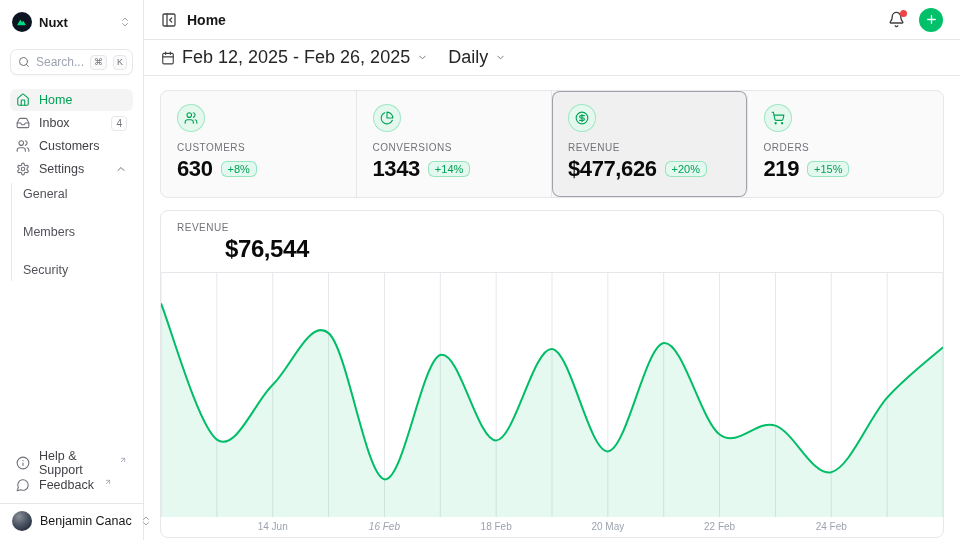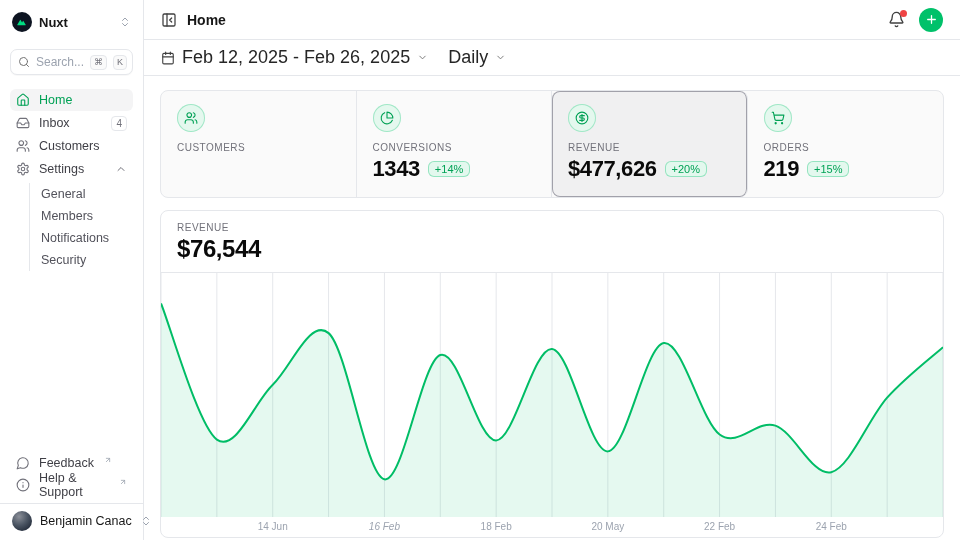--- a/index.html
+++ b/index.html
@@ -59,24 +59,24 @@
   .nav-item.active { background: #f4f4f5; color: #00a155; font-weight: 500; }
   .nav-item.active .icon { color: #00a155; }
   .badge-count {
     margin-left: auto; font-size: 10px; color: #71717a;
     border: 1px solid #e5e7eb; border-radius: 4px;
     padding: 0 4px; line-height: 13px; background: #fff;
   }
   .trail-chevron { margin-left: auto; color: #71717a; display: flex; }
 
   .subnav {
-    margin-left: 19px; margin-top: 2px;
+    margin-left: 1px; margin-top: 2px;
     border-left: 1px solid #e5e7eb;
     padding-left: 11px;
-    display: flex; flex-direction: column; gap: 0;
+    display: flex; flex-direction: column; gap: 16px;
   }
   .subnav-item {
     height: 22px; display: flex; align-items: center;
     font-size: 12.5px; color: #52525b; cursor: pointer;
   }
 
   .sidebar-footer { margin-top: auto; }
   .footer-link {
     display: flex; align-items: flex-start; gap: 9px;
     height: 22px; padding: 2px 6px 0; font-size: 12.5px; color: #3f3f46;
@@ -170,21 +170,21 @@
     border-radius: 6px; padding: 2px 7px;
   }
 
   .chart-card {
     margin-top: 12px;
     border: 1px solid #e5e7eb; border-radius: 8px;
     background: #fff; height: 328px;
     display: flex; flex-direction: column; overflow: hidden;
   }
   .chart-header { padding: 11px 16px 9px; border-bottom: 1px solid #e5e7eb; flex: 0 0 auto; }
-  .chart-value { font-size: 24px; font-weight: 700; letter-spacing: -0.4px; color: #0a0a0a; margin-top: 2px; }
+  .chart-value { font-size: 24px; font-weight: 700; letter-spacing: -0.4px; color: #0a0a0a; margin-top: 2px; margin-left: 48px; }
   .chart-plot { position: relative; flex: 1; min-height: 0; }
   .chart-plot svg { position: absolute; inset: 0; width: 100%; height: 100%; }
   .chart-xaxis { position: relative; height: 20px; flex: 0 0 20px; }
   .xtick {
     position: absolute; top: 4px; transform: translateX(-50%);
     font-size: 10px; color: #9ca3af; white-space: nowrap;
   }
 </style>
 </head>
 <body>
@@ -265,49 +265,48 @@
         <span class="trail-chevron">
           <svg width="12" height="12" viewBox="0 0 24 24" fill="none" stroke="currentColor" stroke-width="2" stroke-linecap="round" stroke-linejoin="round">
               <path d="m18 15-6-6-6 6"></path>
             </svg>
         </span>
       </div>
 
       <div class="subnav">
         <div class="subnav-item">General</div>
         <div class="subnav-item">Members</div>
-        <div class="subnav-item">Notifications</div>
         <div class="subnav-item">Security</div>
       </div>
     </nav>
 
     <div class="sidebar-footer">
       <div class="footer-link">
         <span class="icon">
           <svg width="14" height="14" viewBox="0 0 24 24" fill="none" stroke="currentColor" stroke-width="1.9" stroke-linecap="round" stroke-linejoin="round">
-              <path d="M7.9 20A9 9 0 1 0 4 16.1L2 22Z"></path>
-            </svg>
-        </span>
-        <span>Feedback</span>
+              <circle cx="12" cy="12" r="10"></circle>
+              <path d="M12 16v-4"></path>
+              <path d="M12 8h.01"></path>
+            </svg>
+        </span>
+        <span>Help &amp; Support</span>
         <span class="ext-arrow">
           <svg width="8" height="8" viewBox="0 0 24 24" fill="none" stroke="currentColor" stroke-width="2.4" stroke-linecap="round" stroke-linejoin="round">
               <path d="M7 7h10v10"></path>
               <path d="M7 17 17 7"></path>
             </svg>
         </span>
       </div>
       <div class="footer-link">
         <span class="icon">
           <svg width="14" height="14" viewBox="0 0 24 24" fill="none" stroke="currentColor" stroke-width="1.9" stroke-linecap="round" stroke-linejoin="round">
-              <circle cx="12" cy="12" r="10"></circle>
-              <path d="M12 16v-4"></path>
-              <path d="M12 8h.01"></path>
-            </svg>
-        </span>
-        <span>Help &amp; Support</span>
+              <path d="M7.9 20A9 9 0 1 0 4 16.1L2 22Z"></path>
+            </svg>
+        </span>
+        <span>Feedback</span>
         <span class="ext-arrow">
           <svg width="8" height="8" viewBox="0 0 24 24" fill="none" stroke="currentColor" stroke-width="2.4" stroke-linecap="round" stroke-linejoin="round">
               <path d="M7 7h10v10"></path>
               <path d="M7 17 17 7"></path>
             </svg>
         </span>
       </div>
 
       <div class="user-row">
         <span class="avatar"></span>
@@ -384,20 +383,24 @@
         <div class="stat">
           <div class="stat-icon">
             <svg width="14" height="14" viewBox="0 0 24 24" fill="none" stroke="currentColor" stroke-width="1.9" stroke-linecap="round" stroke-linejoin="round">
                 <path d="M16 21v-2a4 4 0 0 0-4-4H6a4 4 0 0 0-4 4v2"></path>
                 <circle cx="9" cy="7" r="4"></circle>
                 <path d="M22 21v-2a4 4 0 0 0-3-3.87"></path>
                 <path d="M16 3.13a4 4 0 0 1 0 7.75"></path>
               </svg>
           </div>
           <div class="cap-label">CUSTOMERS</div>
+          <div class="stat-value-row">
+            <span class="stat-value">630</span>
+            <span class="delta-badge">+8%</span>
+          </div>
         </div>
 
         <div class="stat">
           <div class="stat-icon">
             <svg width="14" height="14" viewBox="0 0 24 24" fill="none" stroke="currentColor" stroke-width="1.9" stroke-linecap="round" stroke-linejoin="round">
                 <path d="M21.21 15.89A10 10 0 1 1 8 2.83"></path>
                 <path d="M22 12A10 10 0 0 0 12 2v10z"></path>
               </svg>
           </div>
           <div class="cap-label">CONVERSIONS</div>

